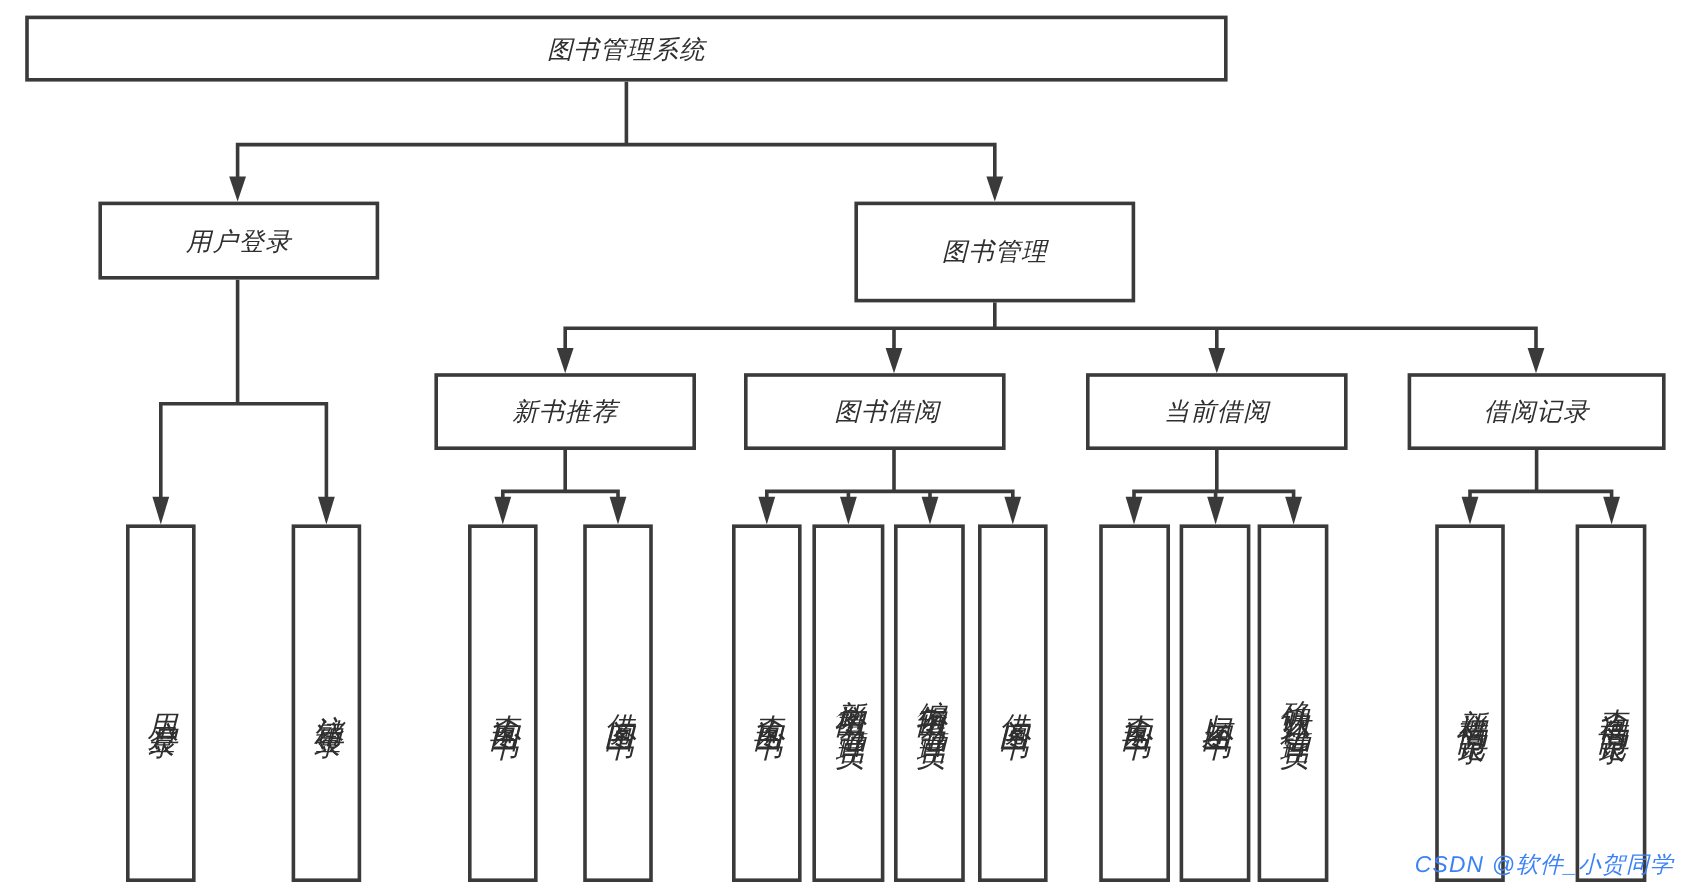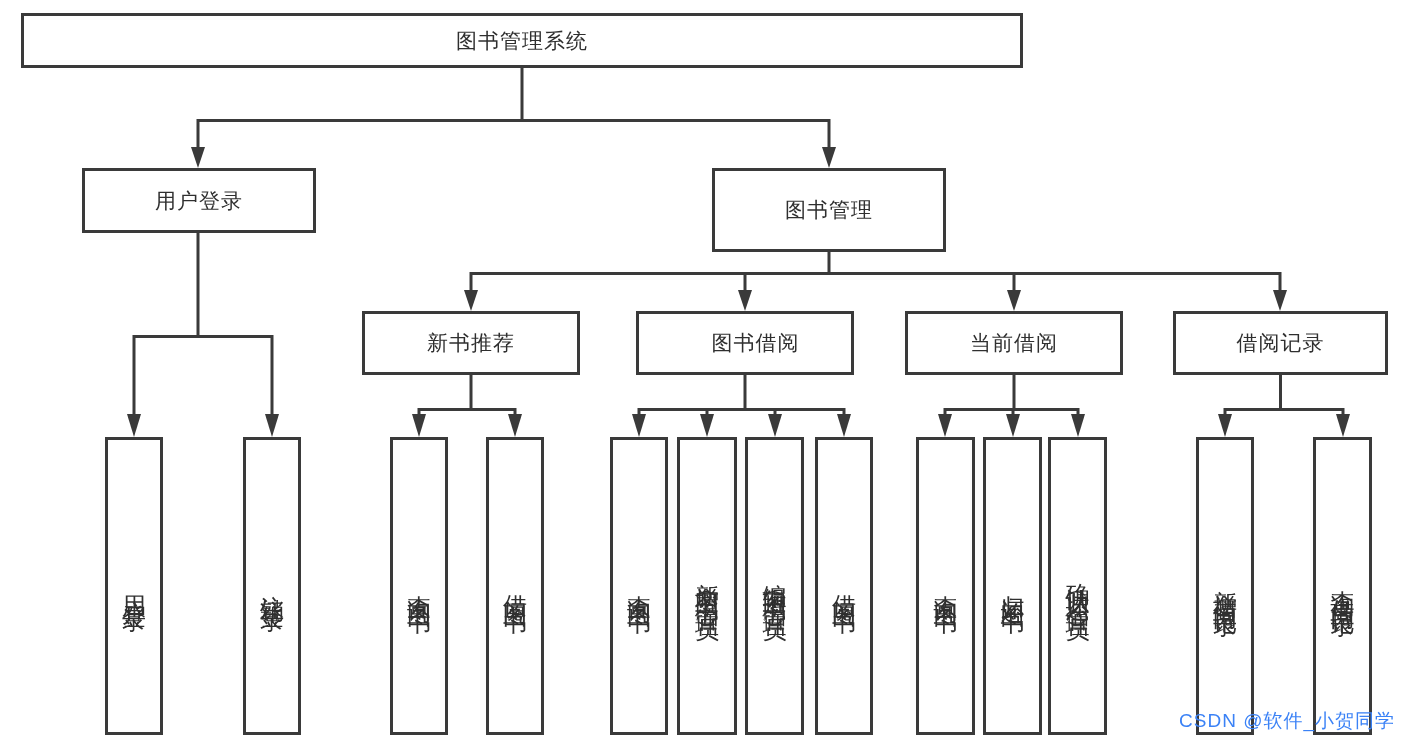--- a/index.html
+++ b/index.html
@@ -4,20 +4,21 @@
 <style>
   html, body { margin: 0; padding: 0; background: #ffffff; }
   #canvas {
     position: relative;
     width: 1405px;
     height: 747px;
     background: #ffffff;
     overflow: hidden;
     font-family: "Liberation Sans", "DejaVu Sans", sans-serif;
     color: #2f2f2f;
+    font-style: italic;
   }
   #connector-layer {
     position: absolute;
     left: 0; top: 0;
     width: 1405px; height: 747px;
   }
   .node {
     position: absolute;
     box-sizing: border-box;
     border: 3px solid #3a3a3a;
@@ -99,21 +100,21 @@
     <polygon class="ahead" points="1218,414 1232,414 1225,437"></polygon>
     <polygon class="ahead" points="1336,414 1350,414 1343,437"></polygon>
   </svg>
 
   <div class="node" style="left:21px; top:13px; width:1002px; height:55px;">图书管理系统</div>
 
   <div class="node" style="left:82px; top:168px; width:234px; height:65px;">用户登录</div>
   <div class="node" style="left:712px; top:168px; width:234px; height:84px;">图书管理</div>
 
   <div class="node" style="left:362px; top:311px; width:218px; height:64px;">新书推荐</div>
-  <div class="node" style="left:636px; top:311px; width:218px; height:64px;padding-left:21px;">图书借阅</div>
+  <div class="node" style="left:620px; top:311px; width:218px; height:64px;padding-left:21px;">图书借阅</div>
   <div class="node" style="left:905px; top:311px; width:218px; height:64px;">当前借阅</div>
   <div class="node" style="left:1173px; top:311px; width:215px; height:64px;">借阅记录</div>
 
   <div class="leaf" style="left:105px; top:437px; width:58px; height:298px;">用户登录</div>
   <div class="leaf" style="left:243px; top:437px; width:58px; height:298px;">注销登录</div>
 
   <div class="leaf" style="left:390px; top:437px; width:58px; height:298px;">查询图书</div>
   <div class="leaf" style="left:486px; top:437px; width:58px; height:298px;">借阅图书</div>
 
   <div class="leaf" style="left:610px; top:437px; width:58px; height:298px;">查询图书</div>

